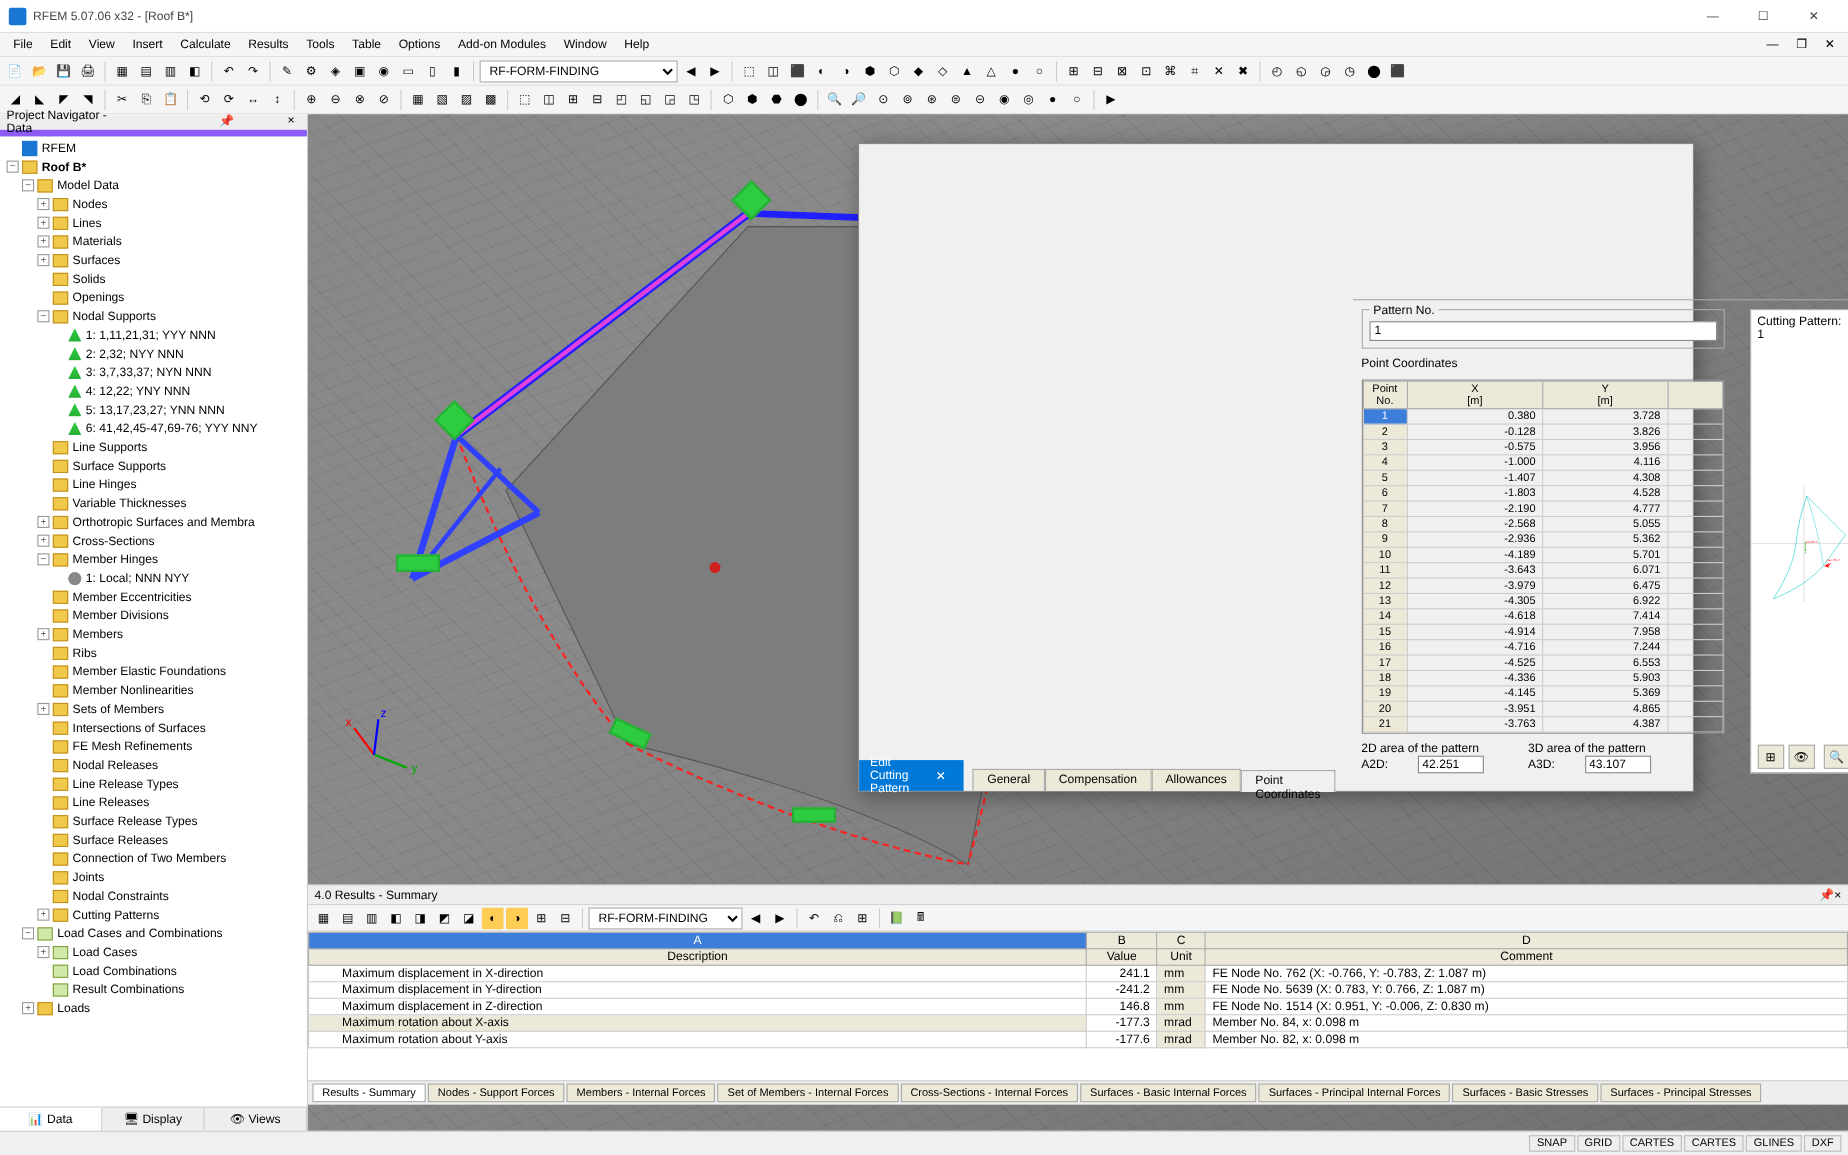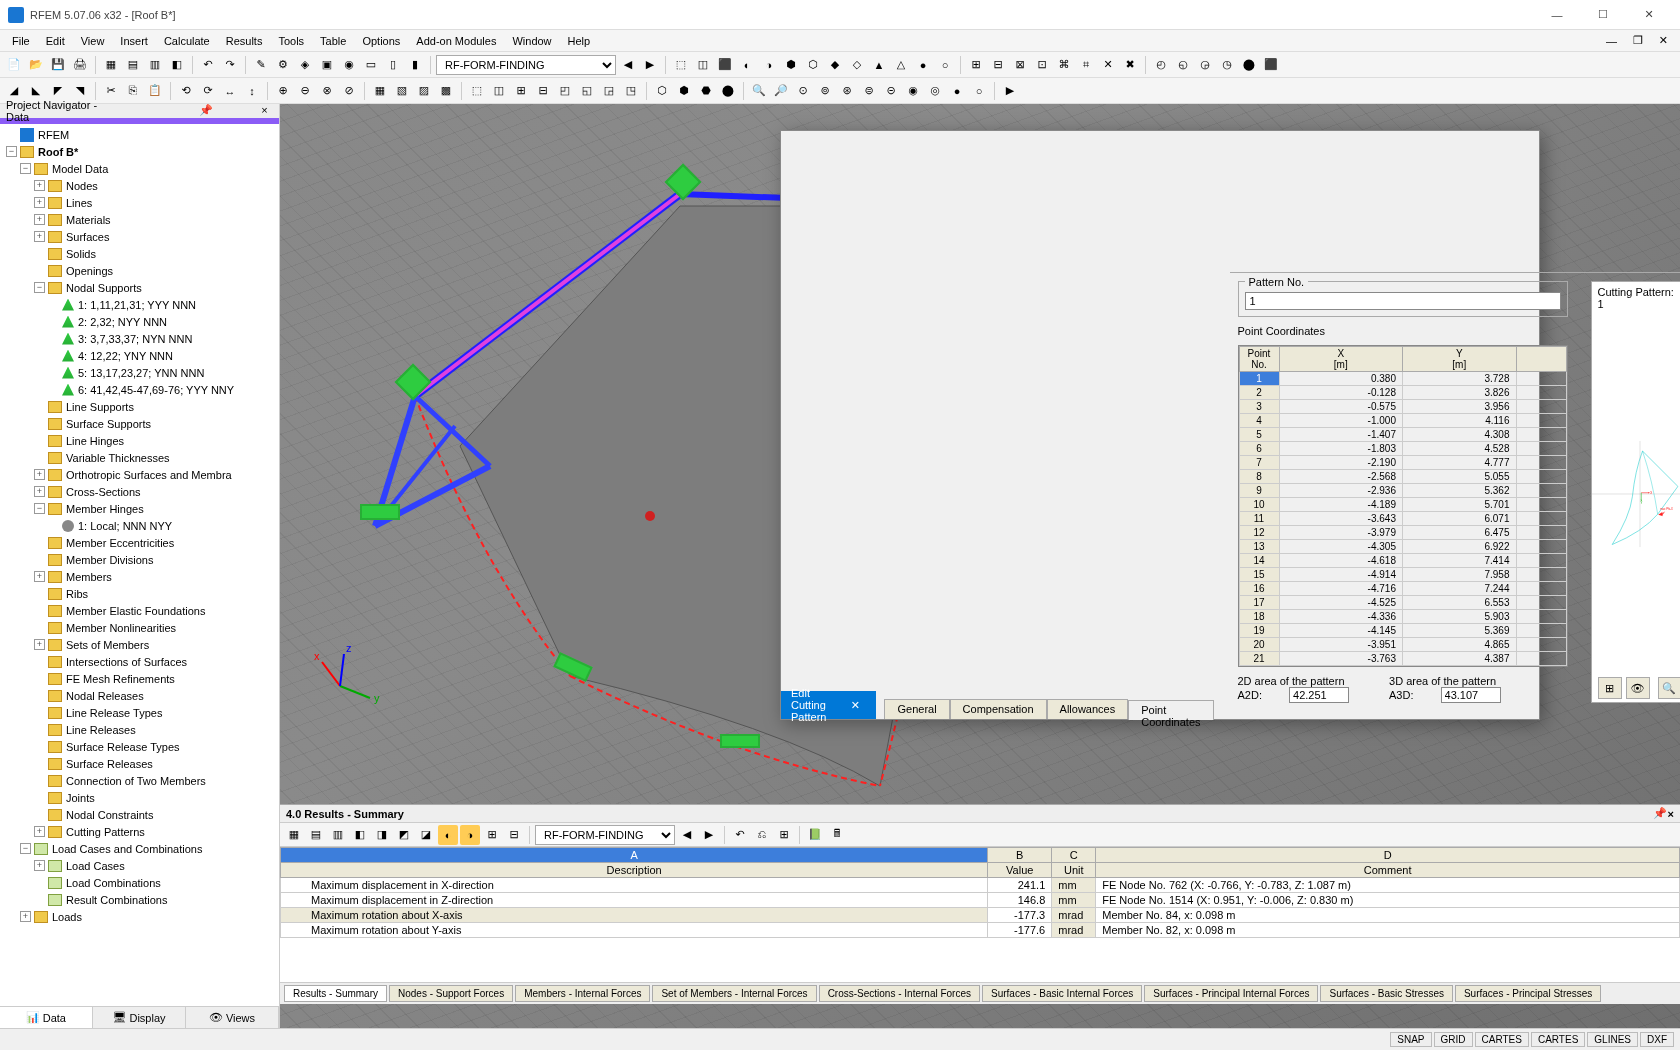--- a/index.html
+++ b/index.html
@@ -48,21 +48,21 @@
 .viewport { flex: 1; background: #808080; position: relative; overflow: hidden; }
 .mesh3d { position: absolute; inset: 0; background:
   repeating-linear-gradient(45deg, rgba(0,0,0,0.06) 0 1px, transparent 1px 14px),
   repeating-linear-gradient(-20deg, rgba(0,0,0,0.06) 0 1px, transparent 1px 14px),
   linear-gradient(135deg, #888 0%, #8a8a8a 30%, #7a7a7a 70%, #6f6f6f 100%);
 }
 .greennode { position: absolute; width: 26px; height: 26px; background: #2ecc40; border: 2px solid #27ae35; transform: rotate(45deg); }
 
 
 .results { position: absolute; left: 280px; right: 0; bottom: 46px; height: 200px; background: #fff; border-top: 1px solid #aaa; display: flex; flex-direction: column; }
-.reshead { height: 18px; background: #eee; padding: 0 6px; display: flex; align-items: center; border-bottom: 1px solid #ccc; font-size: 11px; font-weight: bold; }
+.reshead { height: 18px; background: #eee; padding: 0 6px; display: flex; align-items: center; border-bottom: 1px solid #ccc; font-size: 11px; }
 .restoolbar { height: 24px; background: #f5f5f5; display: flex; align-items: center; padding: 0 4px; gap: 2px; border-bottom: 1px solid #ccc; }
 .restable { flex: 1; overflow: auto; }
 .restable table { border-collapse: collapse; width: 100%; }
 .restable th { background: #ece9d8; border: 1px solid #aaa; font-weight: normal; text-align: center; padding: 1px 4px; }
 .restable th.colA { background: #3d7edb; color: #fff; min-width: 320px; }
 .restable td { border: 1px solid #ccc; padding: 1px 6px; }
 .restable td.val { text-align: right; width: 60px; }
 .restable td.unit { width: 40px; background: #ece9d8; }
 .restable tr.sel td:first-child { background: #ece9d8; }
 .restabs { height: 22px; background: #eee; display: flex; align-items: center; padding: 0 4px; gap: 2px; border-top: 1px solid #ccc; overflow: hidden; }
@@ -588,20 +588,26 @@
       </tr>
       </tbody>
         <tbody id="resrows">
           <tr>
             <td style="padding-left:30px">Maximum displacement in X-direction</td>
             <td class="val">241.1</td>
             <td class="unit">mm</td>
             <td>FE Node No. 762 (X: -0.766,  Y: -0.783,  Z: 1.087 m)</td>
           </tr>
           <tr>
+            <td style="padding-left:30px">Maximum displacement in Y-direction</td>
+            <td class="val">-241.2</td>
+            <td class="unit">mm</td>
+            <td>FE Node No. 5639 (X: 0.783,  Y: 0.766,  Z: 1.087 m)</td>
+          </tr>
+          <tr>
             <td style="padding-left:30px">Maximum displacement in Z-direction</td>
             <td class="val">146.8</td>
             <td class="unit">mm</td>
             <td>FE Node No. 1514 (X: 0.951,  Y: -0.006,  Z: 0.830 m)</td>
           </tr>
           <tr class="sel">
             <td style="padding-left:30px">Maximum rotation about X-axis</td>
             <td class="val">-177.3</td>
             <td class="unit">mrad</td>
             <td>Member No. 84,  x: 0.098 m</td>

